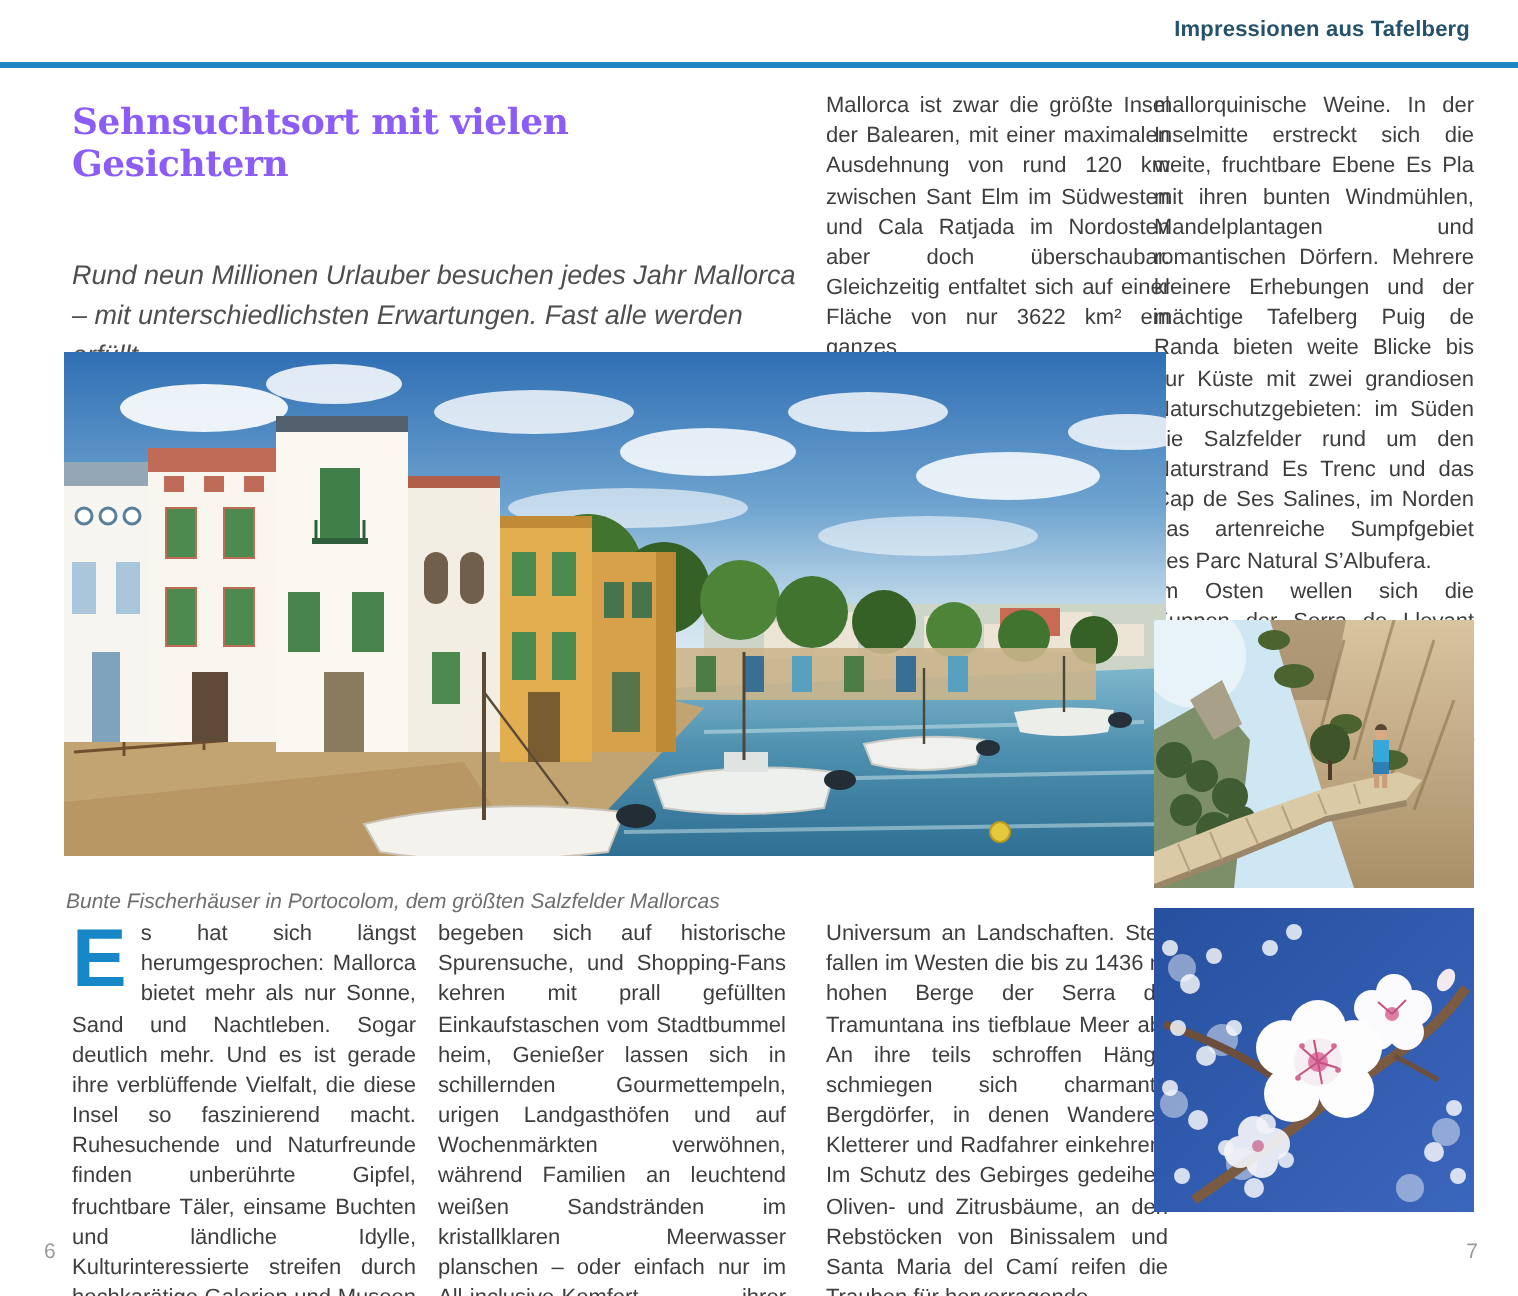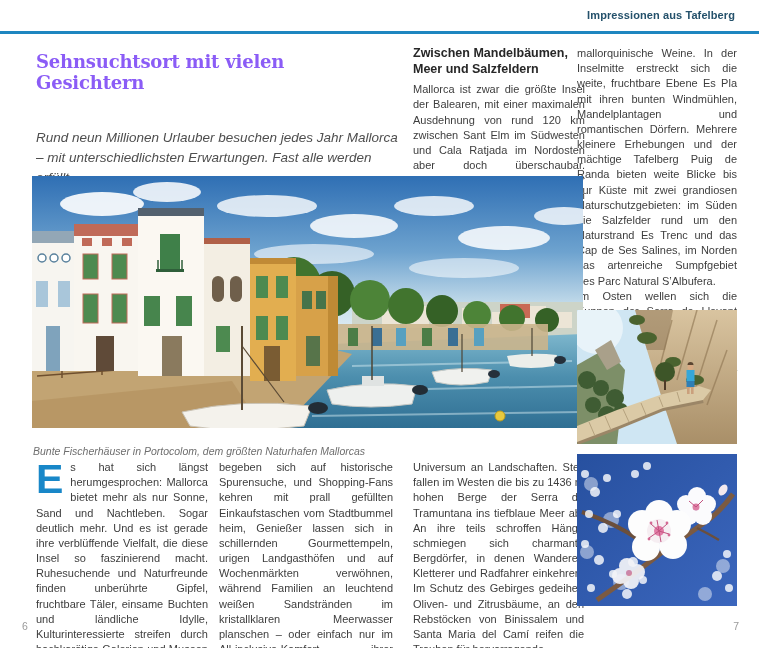--- a/index.html
+++ b/index.html
@@ -59,21 +59,20 @@
 
 <div class="spread">
 
   <div class="header-label">Impressionen aus Tafelberg</div>
   <div class="top-rule"></div>
 
   <h1 class="article-title">Sehnsuchtsort mit vielen Gesichtern</h1>
   <p class="article-subtitle">Rund neun Millionen Urlauber besuchen jedes Jahr Mallorca – mit unterschiedlichsten Erwartungen. Fast alle werden erfüllt</p>
 
   <div class="col col-mid">
-    <h2 class="col-heading">Zwischen Mandelbäumen, Meer und Salzfeldern</h2>
     <p>Mallorca ist zwar die größte Insel der Balearen, mit einer maximalen Ausdehnung von rund 120 km zwischen Sant Elm im Südwesten und Cala Ratjada im Nordosten aber doch überschaubar. Gleichzeitig entfaltet sich auf einer Fläche von nur 3622 km² ein ganzes</p>
   </div>
 
   <div class="col col-right">
     <p>mallorquinische Weine. In der Inselmitte erstreckt sich die weite, fruchtbare Ebene Es Pla mit ihren bunten Windmühlen, Mandelplantagen und romantischen Dörfern. Mehrere kleinere Erhebungen und der mächtige Tafelberg Puig de Randa bieten weite Blicke bis zur Küste mit zwei grandiosen Naturschutzgebieten: im Süden die Salzfelder rund um den Naturstrand Es Trenc und das Cap de Ses Salines, im Norden das artenreiche Sumpfgebiet des Parc Natural S’Albufera.</p>
     <p>Im Osten wellen sich die Kuppen der Serra de Llevant Richtung Meer. Sie sind</p>
     <p class="side-caption">Ein gepflasterter Fußweg führt hinauf zum Castell Alaró (unten) – Mallorcas Mandelblüte von Januar bis März ist für viele die schönste Reisezeit (ganz unten)</p>
   </div>
 
   <div class="photo-main">
@@ -222,21 +221,21 @@
         <line x1="500" y1="152" x2="500" y2="180" stroke="#4e4636" stroke-width="1.2"></line>
         <ellipse cx="286" cy="232" rx="10" ry="6" fill="#222d36"></ellipse>
         <ellipse cx="388" cy="214" rx="8" ry="5" fill="#222d36"></ellipse>
         <ellipse cx="462" cy="198" rx="6" ry="4" fill="#25303b"></ellipse>
         <ellipse cx="528" cy="184" rx="6" ry="4" fill="#25303b"></ellipse>
         <circle cx="468" cy="240" r="5" fill="#e8c93e" stroke="#b99a1f"></circle>
       </g>
     </svg>
   </div>
 
-  <p class="photo-caption">Bunte Fischerhäuser in Portocolom, dem größten Naturhafen Mallorcas</p>
+  <p class="photo-caption">Bunte Fischerhäuser in Portocolom, dem größten Salzfelder Mallorcas</p>
 
   <div class="col bottom-col bc1">
     <span class="dropcap">E</span>
     <p style="display:inline">s hat sich längst herumgesprochen: Mallorca bietet mehr als nur Sonne, Sand und Nachtleben. Sogar deutlich mehr. Und es ist gerade ihre verblüffende Vielfalt, die diese Insel so faszinierend macht. Ruhesuchende und Naturfreunde finden unberührte Gipfel, fruchtbare Täler, einsame Buchten und ländliche Idylle, Kulturinteressierte streifen durch hochkarätige Galerien und Museen oder</p>
   </div>
   <div class="col bottom-col bc2">
     <p>begeben sich auf historische Spurensuche, und Shopping-Fans kehren mit prall gefüllten Einkaufstaschen vom Stadtbummel heim, Genießer lassen sich in schillernden Gourmettempeln, urigen Landgasthöfen und auf Wochenmärkten verwöhnen, während Familien an leuchtend weißen Sandstränden im kristallklaren Meerwasser planschen – oder einfach nur im All-inclusive-Komfort ihrer Hotelanlagen schwelgen.</p>
   </div>
   <div class="col bottom-col bc3">
     <p>Universum an Landschaften. Steil fallen im Westen die bis zu 1436 m hohen Berge der Serra de Tramuntana ins tiefblaue Meer ab. An ihre teils schroffen Hänge schmiegen sich charmante Bergdörfer, in denen Wanderer, Kletterer und Radfahrer einkehren. Im Schutz des Gebirges gedeihen Oliven- und Zitrusbäume, an den Rebstöcken von Binissalem und Santa Maria del Camí reifen die Trauben für hervorragende</p>

